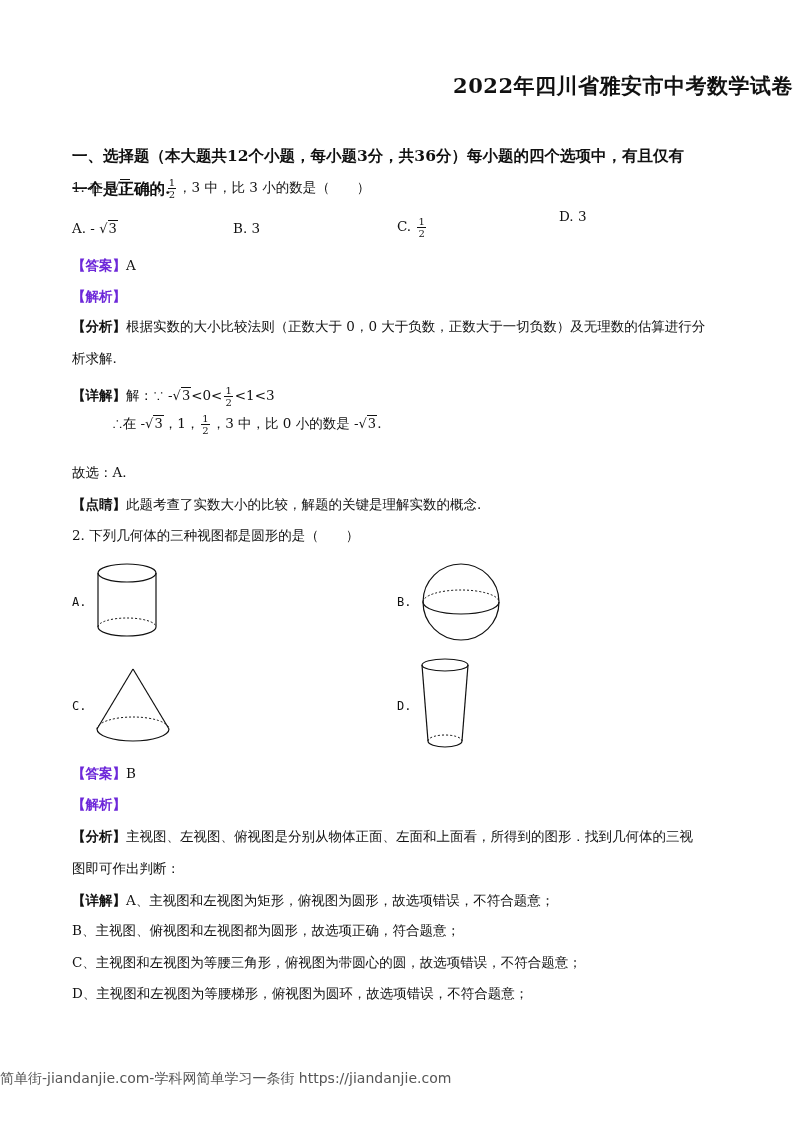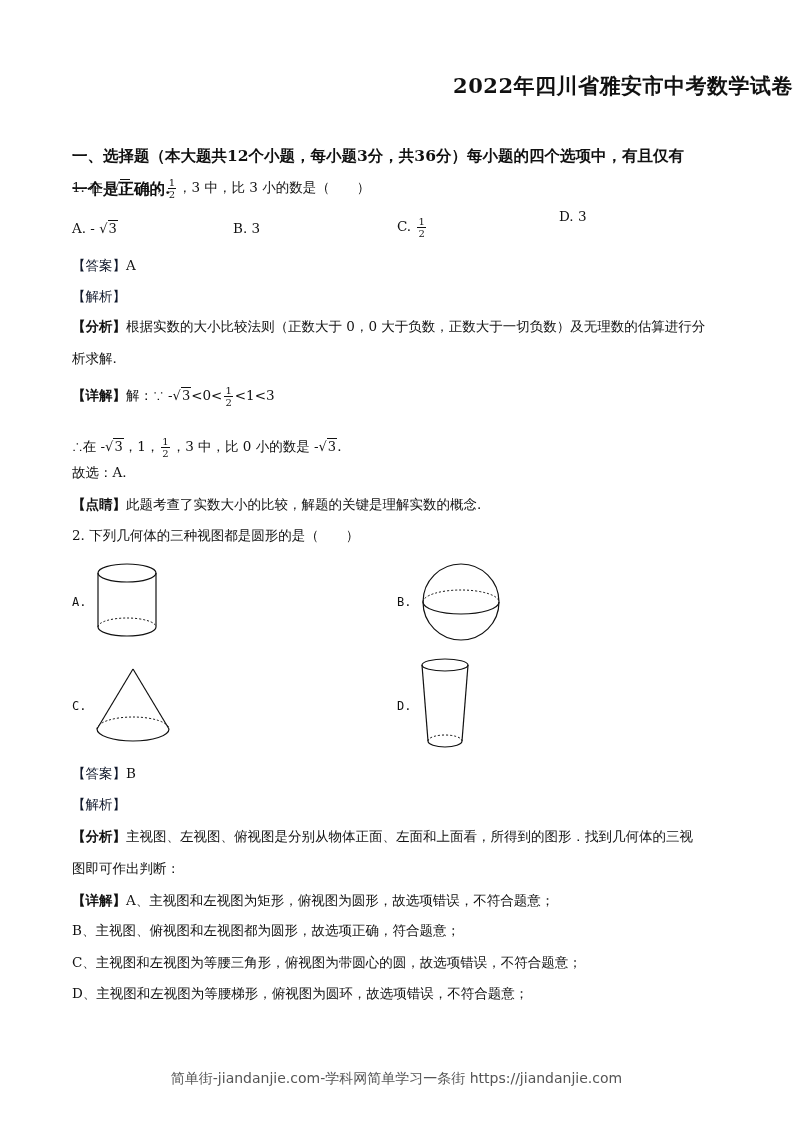--- a/index.html
+++ b/index.html
@@ -9,34 +9,34 @@
     color: #111;
   }
   .page { position: absolute; left: 0; top: 0; width: 793px; height: 1122px; }
   .abs { position: absolute; white-space: nowrap; }
   .title {
     left: 0; width: 793px; top: 72px; text-align: right;
     font-size: 21px; font-weight: bold; letter-spacing: 0.5px;
   }
   .sec { font-size: 15.5px; font-weight: bold; left: 72px; margin-top: 36px; }
   .txt { font-size: 13.5px; left: 72px; }
-  .teal { color: #0f172a; }
+  .teal { color: #6d28d9; font-weight: bold; }
   .frac {
     display: inline-block; vertical-align: middle; text-align: center;
     font-size: 10px; line-height: 11px; margin: 0 2px;
   }
   .frac .num { display: block; border-bottom: 1px solid #111; padding: 0 1px; }
   .frac .den { display: block; padding: 0 1px; }
   .sqrt { display: inline-block; font-size: 13px; }
   .sqrt .rad { border-top: 1px solid #111; padding: 0 1px; }
   .opt { position: absolute; font-size: 13.5px; }
   .fig-label { position: absolute; font-size: 12px; font-family: "DejaVu Sans Mono", monospace; }
   svg { position: absolute; overflow: visible; }
   .footer {
-    left: 0; width: 793px; top: 1070px; text-align: center;
+    left: 0; width: 793px; top: 1070px; text-align: left;
     font-family: "DejaVu Sans", "Liberation Sans", sans-serif;
     font-size: 14px; color: #555;
   }
 </style>
 </head>
 <body>
 
 <div class="page">
 
   <div class="abs title">2022年四川省雅安市中考数学试卷</div>
@@ -64,21 +64,21 @@
 
   <div class="abs txt" style="top:318px;">
     <b>【分析】</b><span>根据实数的大小比较法则（正数大于 0，0 大于负数，正数大于一切负数）及无理数的估算进行分</span>
   </div>
   <div class="abs txt" style="top:350px;">析求解.</div>
 
   <div class="abs txt" style="top:385px;">
     <b>【详解】</b><span>解：∵ -</span><span class="sqrt">√<span class="rad">3</span></span><span>&lt;0&lt;</span><span class="frac"><span class="num">1</span><span class="den">2</span></span><span>&lt;1&lt;3</span>
   </div>
 
-  <div class="abs txt" style="top:436px;">
+  <div class="abs txt" style="top:413px;margin-left:40px;">
     <span>∴在 -</span><span class="sqrt">√<span class="rad">3</span></span><span>，1，</span><span class="frac"><span class="num">1</span><span class="den">2</span></span><span>，3 中，比 0 小的数是 -</span><span class="sqrt">√<span class="rad">3</span></span><span>.</span>
   </div>
 
   <div class="abs txt" style="top:464px;">故选：A.</div>
 
   <div class="abs txt" style="top:496px;">
     <b>【点睛】</b><span>此题考查了实数大小的比较，解题的关键是理解实数的概念.</span>
   </div>
 
   <div class="abs txt" style="top:527px;">2. 下列几何体的三种视图都是圆形的是（　　）</div>

